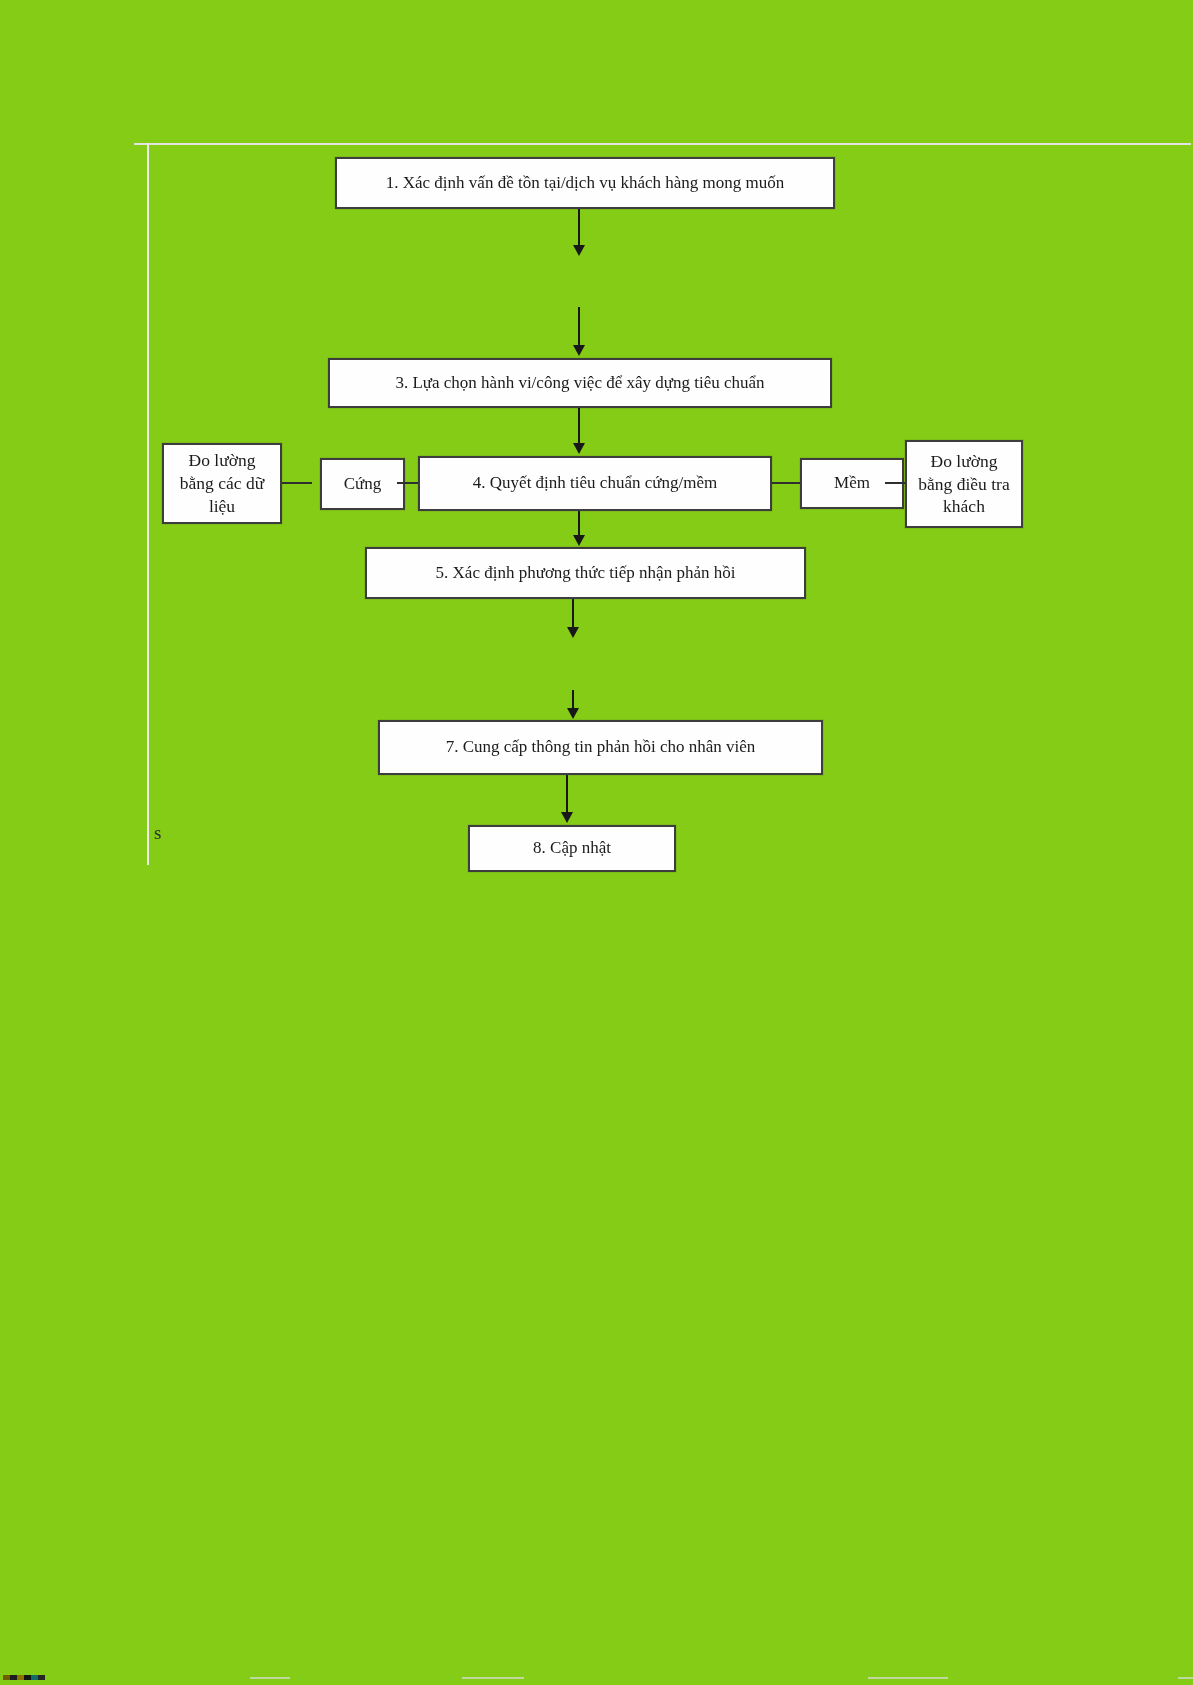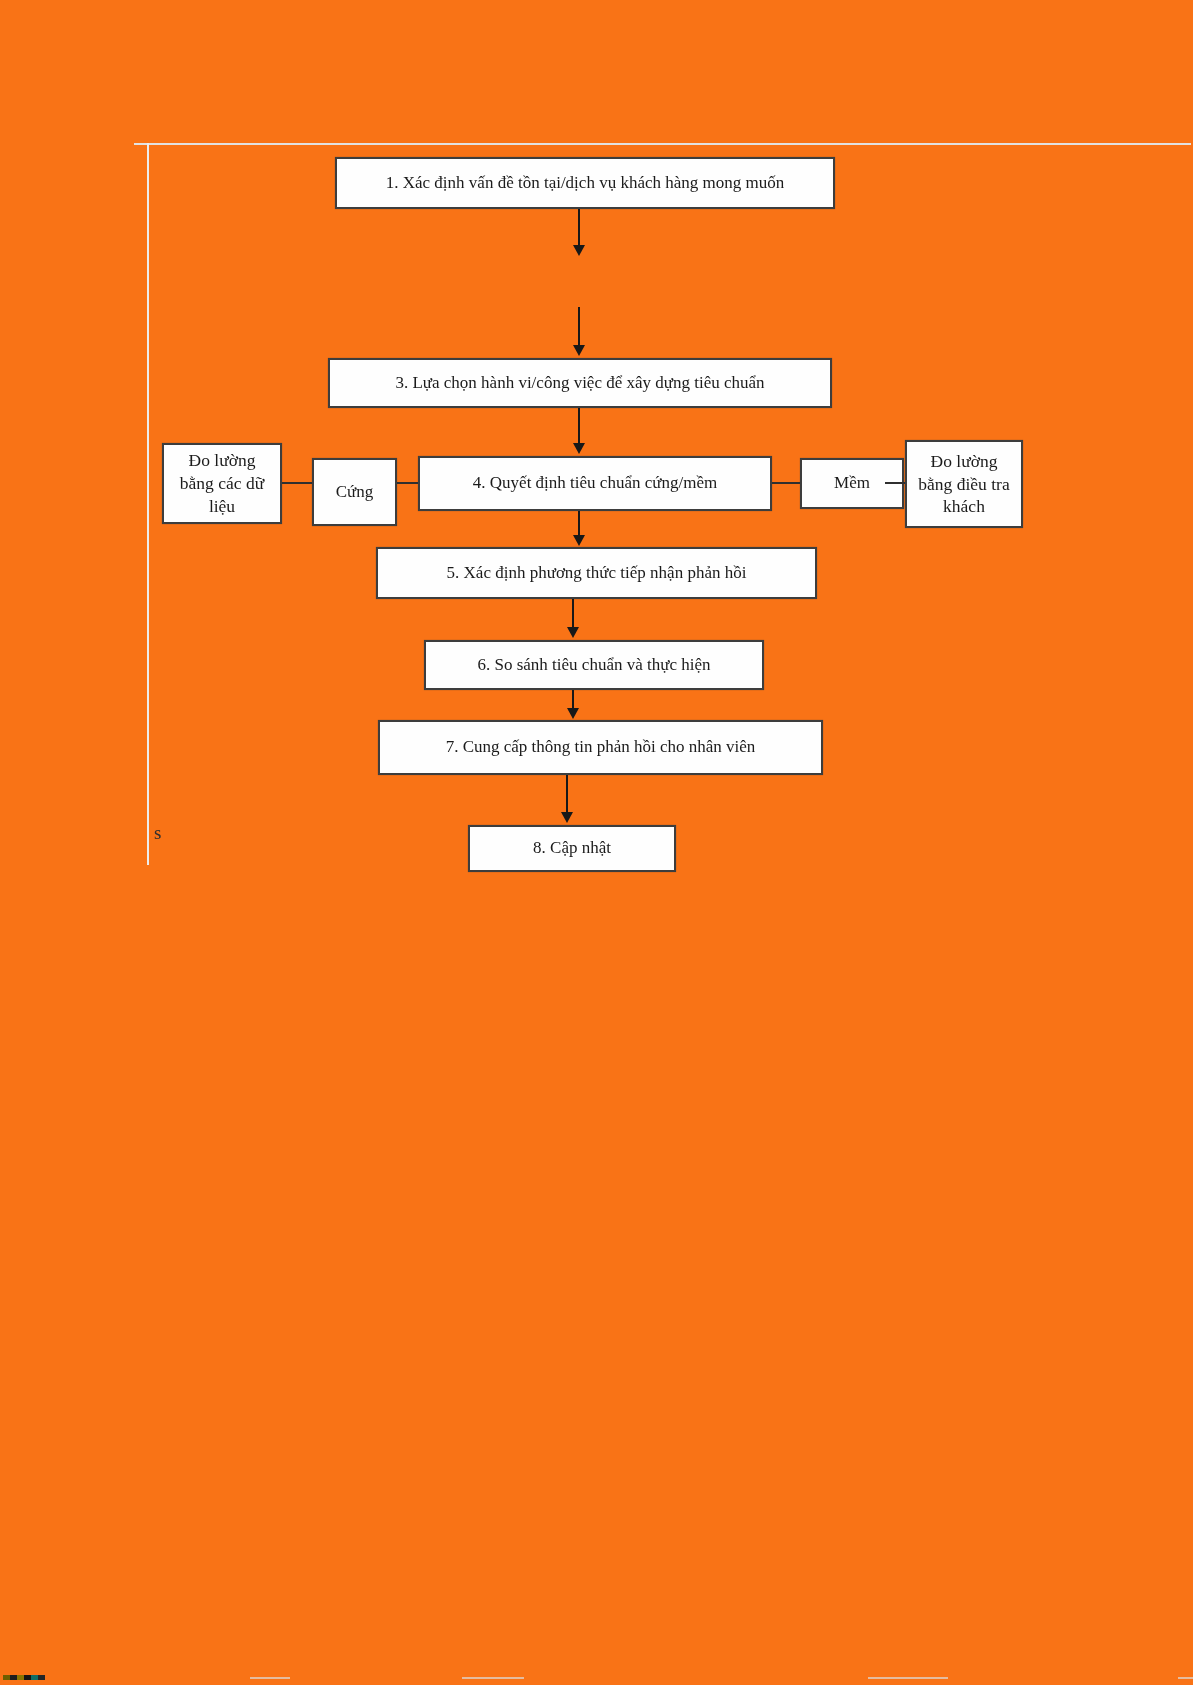--- a/index.html
+++ b/index.html
@@ -1,19 +1,19 @@
 <!DOCTYPE html>
 <html><head>
 <meta charset="utf-8">
 <style>
   html,body{margin:0;padding:0;background:#ffffff;}
   #canvas{
     position:relative;
     width:1193px;height:1685px;
-    background:#f97316;
+    background:#84cc16;
     overflow:hidden;
     font-family:"Liberation Serif","DejaVu Serif",serif;
   }
   .fc-box{
     position:absolute;
     box-sizing:border-box;
     background:#fefefe;
     border:2px solid #3d3d3d;
     display:flex;align-items:center;justify-content:center;
     text-align:center;
@@ -60,49 +60,46 @@
   <div class="fc-box" style="left:328px;top:358px;width:504px;height:50px;">
     <span>3. Lựa chọn hành vi/công việc để xây dựng tiêu chuẩn</span>
   </div>
   <div class="varrow" style="left:578px;top:408px;height:35px;"></div>
 
   <div class="fc-box small" style="left:162px;top:443px;width:120px;height:81px;padding:14px 8px;">
     <span>Đo lường bằng các dữ liệu</span>
   </div>
   <div class="hline" style="left:282px;top:482px;width:30px;"></div>
 
-  <div class="fc-box" style="left:312px;top:458px;width:85px;height:68px;">
+  <div class="fc-box" style="left:320px;top:458px;width:85px;height:52px;">
     <span>Cứng</span>
   </div>
   <div class="hline" style="left:397px;top:482px;width:21px;"></div>
 
   <div class="fc-box" style="left:418px;top:456px;width:354px;height:55px;">
     <span>4. Quyết định tiêu chuẩn cứng/mềm</span>
   </div>
   <div class="hline" style="left:772px;top:482px;width:28px;"></div>
 
   <div class="fc-box" style="left:800px;top:458px;width:104px;height:51px;">
     <span>Mềm</span>
   </div>
   <div class="hline" style="left:885px;top:482px;width:20px;"></div>
 
   <div class="fc-box small" style="left:905px;top:440px;width:118px;height:88px;padding:6px 8px;">
     <span>Đo lường bằng điều tra khách</span>
   </div>
 
   <div class="varrow" style="left:578px;top:511px;height:24px;"></div>
 
-  <div class="fc-box" style="left:376px;top:547px;width:441px;height:52px;">
+  <div class="fc-box" style="left:365px;top:547px;width:441px;height:52px;">
     <span>5. Xác định phương thức tiếp nhận phản hồi</span>
   </div>
   <div class="varrow" style="left:572px;top:599px;height:28px;"></div>
 
-  <div class="fc-box" style="left:424px;top:640px;width:340px;height:50px;">
-    <span>6. So sánh tiêu chuẩn và thực hiện</span>
-  </div>
   <div class="varrow" style="left:572px;top:690px;height:18px;"></div>
 
   <div class="fc-box" style="left:378px;top:720px;width:445px;height:55px;">
     <span>7. Cung cấp thông tin phản hồi cho nhân viên</span>
   </div>
   <div class="varrow" style="left:566px;top:775px;height:37px;"></div>
 
   <div class="fc-box" style="left:468px;top:825px;width:208px;height:47px;">
     <span>8. Cập nhật</span>
   </div>

